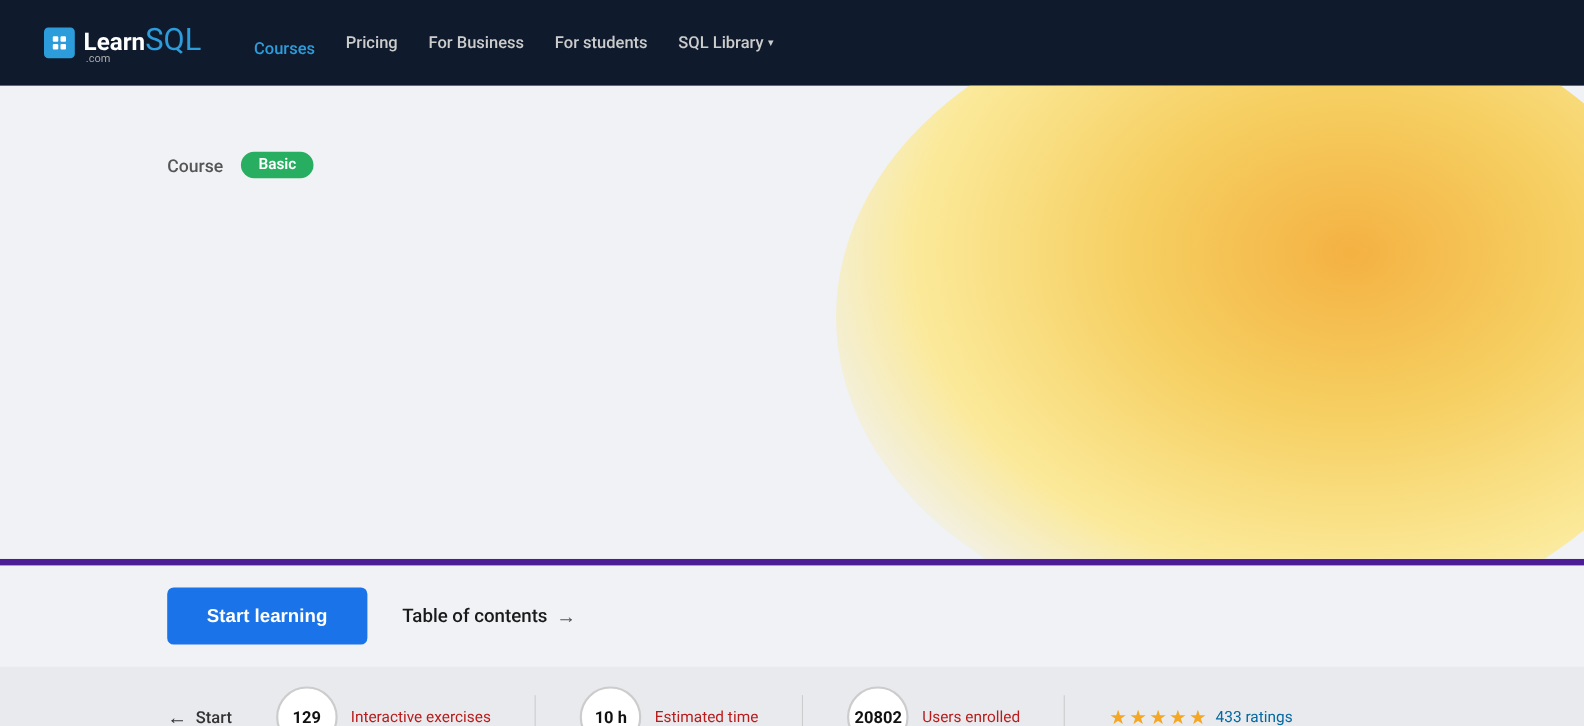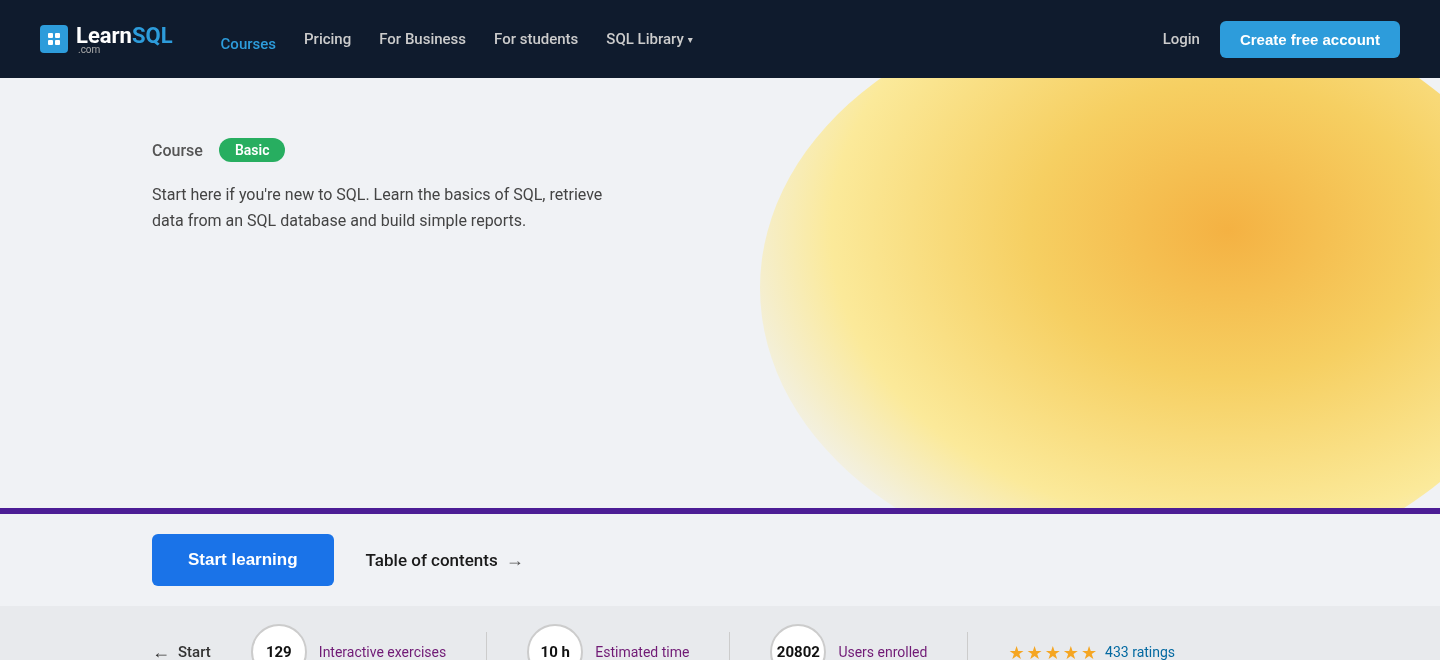--- a/index.html
+++ b/index.html
@@ -15,21 +15,21 @@
       gap: 32px;
     }
     .logo {
       display: flex;
       align-items: center;
       gap: 0;
       text-decoration: none;
       margin-right: 16px;
     }
     .logo-learn { color: #fff; font-size: 22px; font-weight: 700; }
-    .logo-sql { color: #2d9cdb; font-size: 22px; font-weight: 700; }
+    .logo-sql { color: #2d9cdb; font-size: 28px; font-weight: 400; }
     .logo-com { color: #aaa; font-size: 10px; display: block; margin-top: -4px; margin-left: 2px; }
     .logo-text-wrap { display: flex; flex-direction: column; }
     .nav-links {
       display: flex;
       align-items: center;
       gap: 28px;
       flex: 1;
     }
     .nav-link {
       color: #ccc;
@@ -196,21 +196,21 @@
       background: #fff;
       display: flex;
       align-items: center;
       justify-content: center;
       font-size: 15px;
       font-weight: 700;
       color: #111;
     }
     .stat-label {
       font-size: 14px;
-      color: #701a75;
+      color: #b91c1c;
     }
     .stat-divider {
       width: 1px;
       height: 40px;
       background: #ccc;
       margin-right: 40px;
     }
     .stars-wrap {
       display: flex;
       align-items: center;
@@ -246,35 +246,30 @@
       <a class="nav-link active" href="#">Courses</a>
       <a class="nav-link" href="#">Pricing</a>
       <a class="nav-link" href="#">For Business</a>
       <a class="nav-link" href="#">For students</a>
       <span class="nav-link-dropdown">
         <span>SQL Library</span>
         <span class="chevron">▾</span>
       </span>
     </div>
 
-    <div class="nav-right">
-      <a class="login-link" href="#">Login</a>
-      <button class="create-account-btn">Create free account</button>
-    </div>
   </div>
 </nav>
 
 <section class="hero">
   <div class="hero-gradient"></div>
   <div class="hero-content">
     <div class="hero-meta">
       <span class="course-label">Course</span>
       <span class="basic-badge">Basic</span>
     </div>
-    <p class="hero-desc">Start here if you're new to SQL. Learn the basics of SQL, retrieve data from an SQL database and build simple reports.</p>
   </div>
 </section>
 
 <div class="action-bar">
   <button class="start-btn">Start learning</button>
   <a class="toc-link" href="#">
     <span>Table of contents</span>
     <span class="toc-arrow">→</span>
   </a>
 </div>

